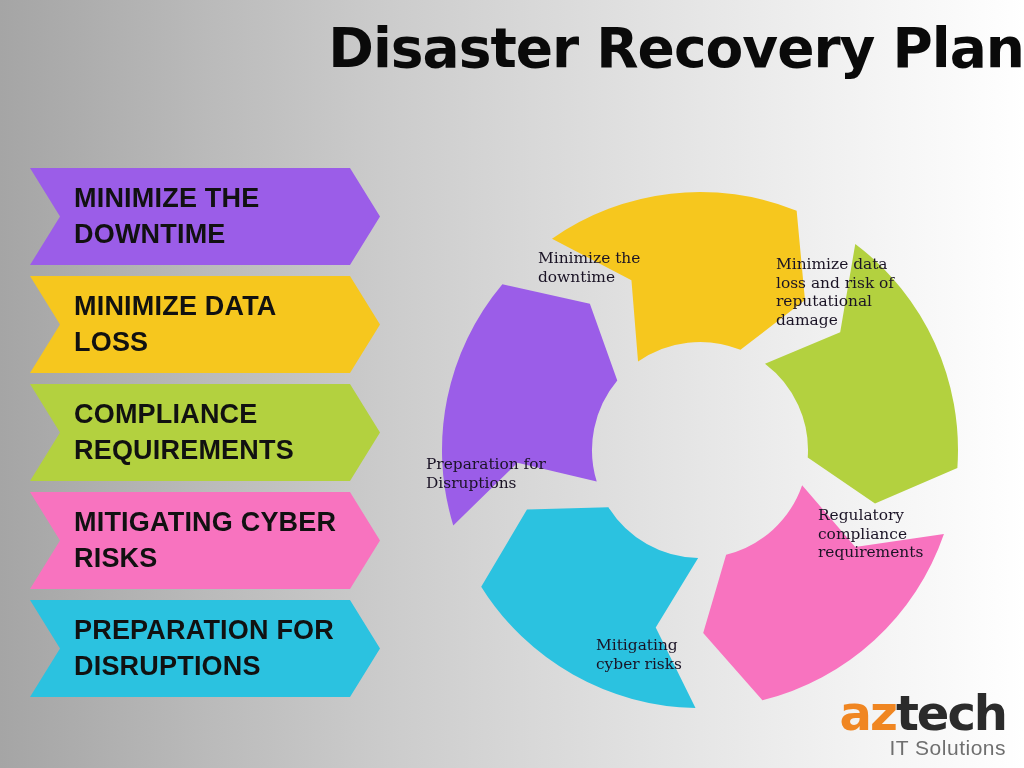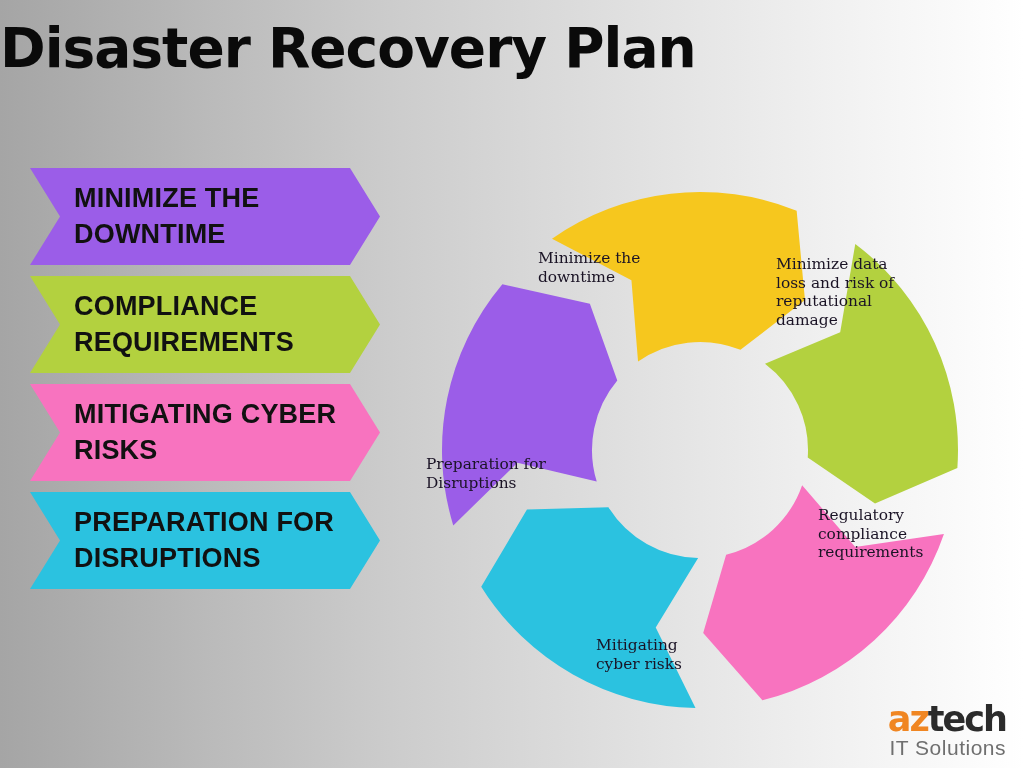--- a/index.html
+++ b/index.html
@@ -29,21 +29,21 @@
                 #ffffff 100%);
     overflow: hidden;
   }
 
   
   #title {
     position: absolute;
     top: 16px;
     left: 0;
     width: 1024px;
-    text-align: left;
+    text-align: right;
     font-family: "DejaVu Sans", sans-serif;
     font-weight: bold;
     font-size: 55px;
     letter-spacing: -1px;
     color: #0a0a0a;
     white-space: nowrap;
   }
 
   
   #banner-list {
@@ -97,21 +97,21 @@
   #logo {
     position: absolute;
     right: 18px;
     bottom: 10px;
     text-align: right;
     line-height: 1;
   }
   #logo-main {
     font-family: "DejaVu Sans", sans-serif;
     font-weight: bold;
-    font-size: 35px;
+    font-size: 48px;
     letter-spacing: -2px;
     white-space: nowrap;
     text-align: right;
   }
   #logo-az { color: #f08622; }
   #logo-tech { color: #2b2b2b; }
   #logo-sub {
     font-family: "Liberation Sans", sans-serif;
     font-size: 21px;
     color: #6f6f6f;
@@ -121,20 +121,23 @@
 </head>
 <body>
 
 <div id="slide">
 
   <div id="title">Disaster Recovery Plan</div>
 
   <div id="banner-list">
       <div class="banner" style="background: rgb(155, 93, 232);">
         <div class="banner-label">MINIMIZE THE DOWNTIME</div>
+      </div>
+      <div class="banner" style="background: rgb(246, 199, 30);">
+        <div class="banner-label">MINIMIZE DATA LOSS</div>
       </div>
       <div class="banner" style="background: rgb(179, 209, 63); justify-content: center;">
         <div class="banner-label">COMPLIANCE REQUIREMENTS</div>
       </div>
       <div class="banner" style="background: rgb(248, 115, 191);">
         <div class="banner-label">MITIGATING CYBER RISKS</div>
       </div>
       <div class="banner" style="background: rgb(43, 194, 224);">
         <div class="banner-label">PREPARATION FOR DISRUPTIONS</div>
       </div>

